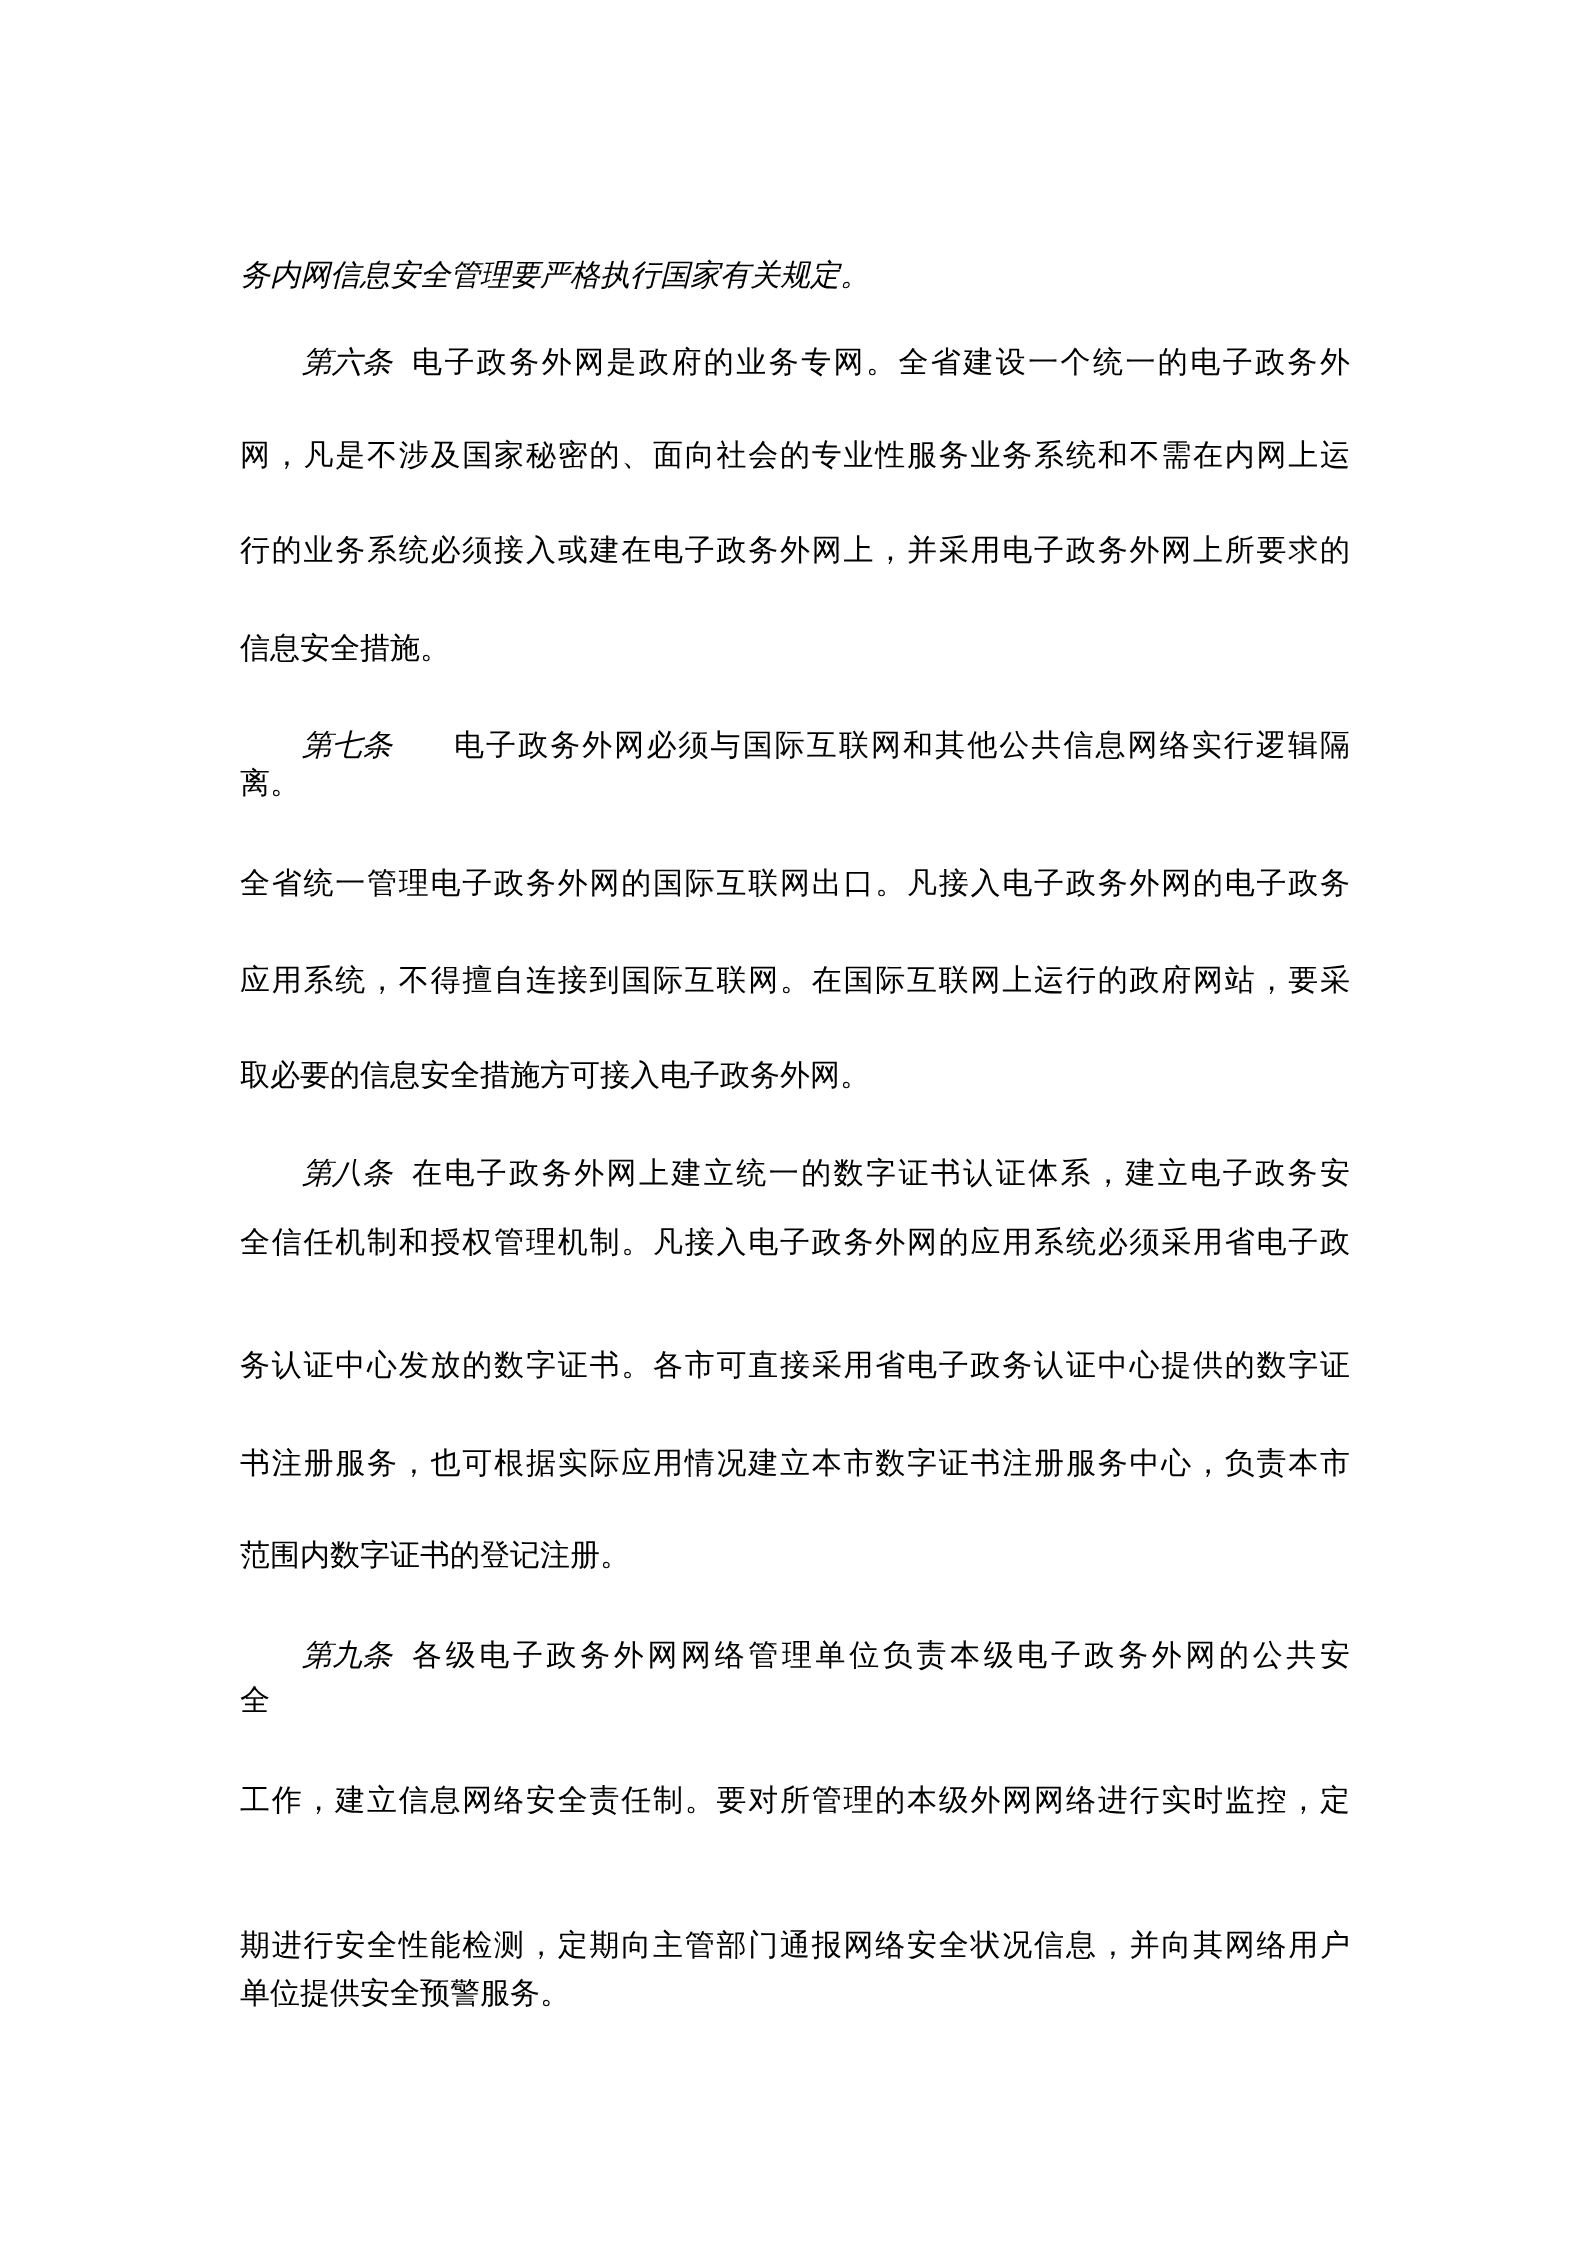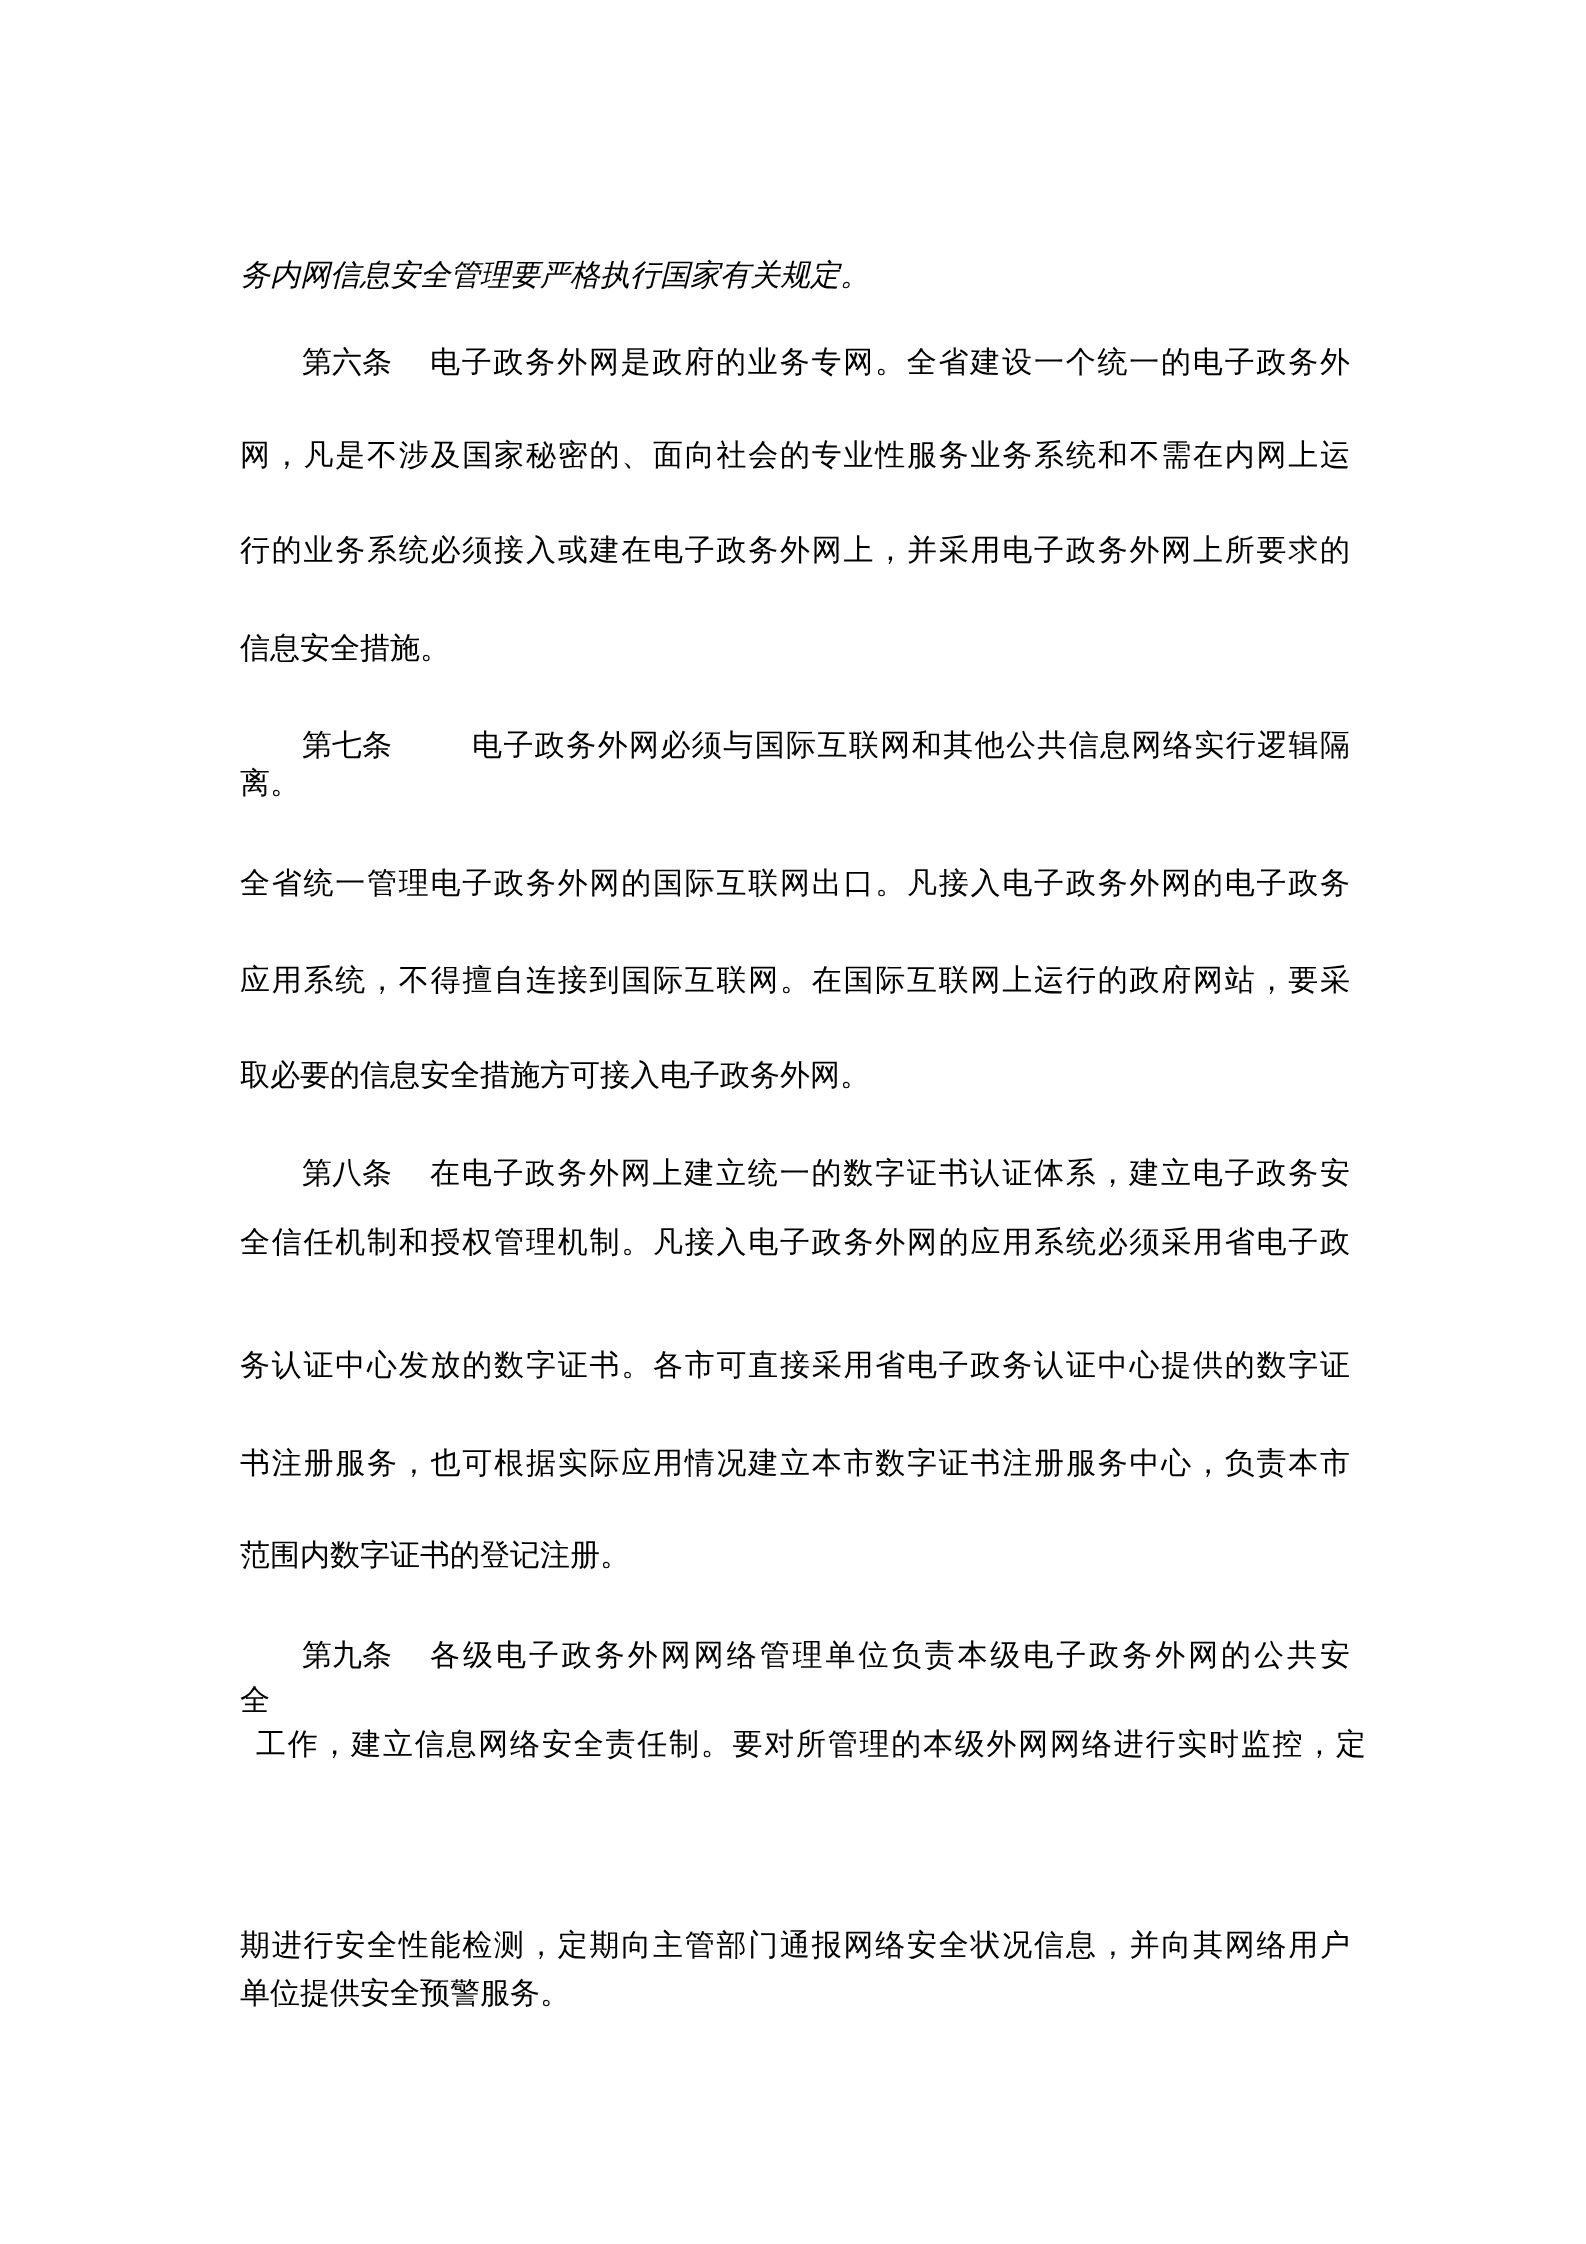--- a/index.html
+++ b/index.html
@@ -36,21 +36,22 @@
   .justify {
     text-align: justify;
     text-align-last: justify;
   }
   .indent {
     left: 302px;
     width: 1048px;
   }
   .article-no {
     display: inline-block;
-    margin-right: 38px;
+    margin-right: 20px;
+    font-style: italic;
   }
   .indent-line {
     display: flex;
     justify-content: space-between;
   }
   .indent-line .rest {
     flex: 1;
     text-align: justify;
     text-align-last: justify;
   }
@@ -86,17 +87,17 @@
   <div class="line justify" style="top:1222px;">全信任机制和授权管理机制。凡接入电子政务外网的应用系统必须采用省电子政</div>
   <div class="line justify" style="top:1345px;">务认证中心发放的数字证书。各市可直接采用省电子政务认证中心提供的数字证</div>
   <div class="line justify" style="top:1443px;">书注册服务，也可根据实际应用情况建立本市数字证书注册服务中心，负责本市</div>
   <div class="line" style="top:1535px;">范围内数字证书的登记注册。</div>
 
   <div class="line indent indent-line" style="top:1635px;">
     <span class="article-no">第九条</span>
     <span class="rest">各级电子政务外网网络管理单位负责本级电子政务外网的公共安</span>
   </div>
   <div class="line" style="top:1680px;">全</div>
-  <div class="line justify" style="top:1724px;margin-left:16px;">工作，建立信息网络安全责任制。要对所管理的本级外网网络进行实时监控，定</div>
+  <div class="line justify" style="top:1780px;">工作，建立信息网络安全责任制。要对所管理的本级外网网络进行实时监控，定</div>
   <div class="line justify" style="top:1877px;margin-top:48px;">期进行安全性能检测，定期向主管部门通报网络安全状况信息，并向其网络用户</div>
   <div class="line" style="top:1973px;">单位提供安全预警服务。</div>
 
 </div>
 
 </body></html>

